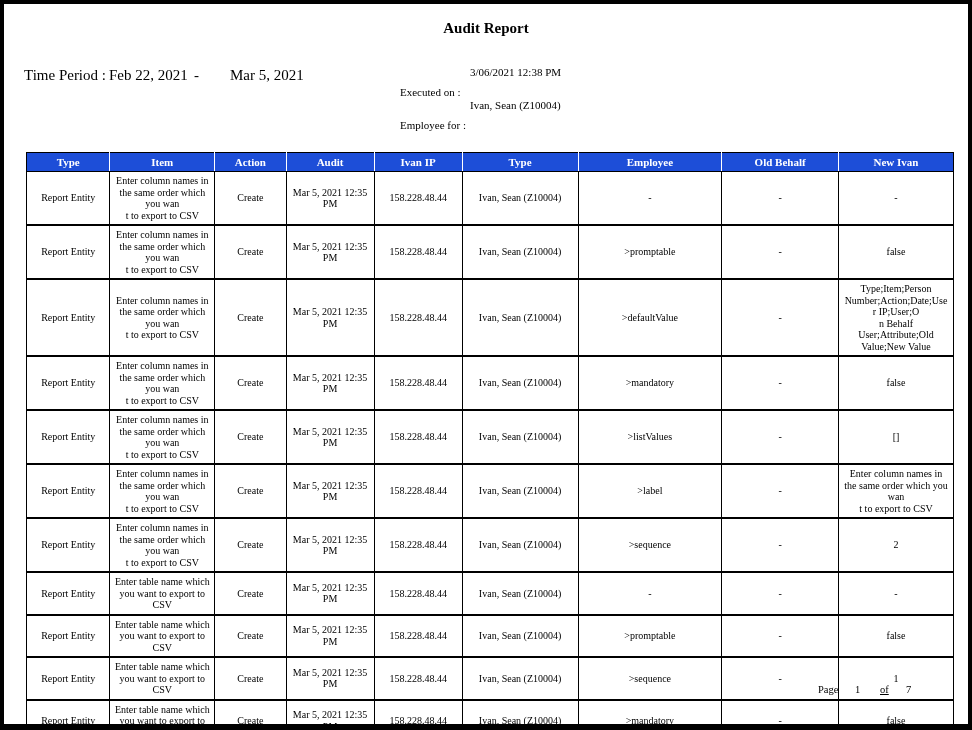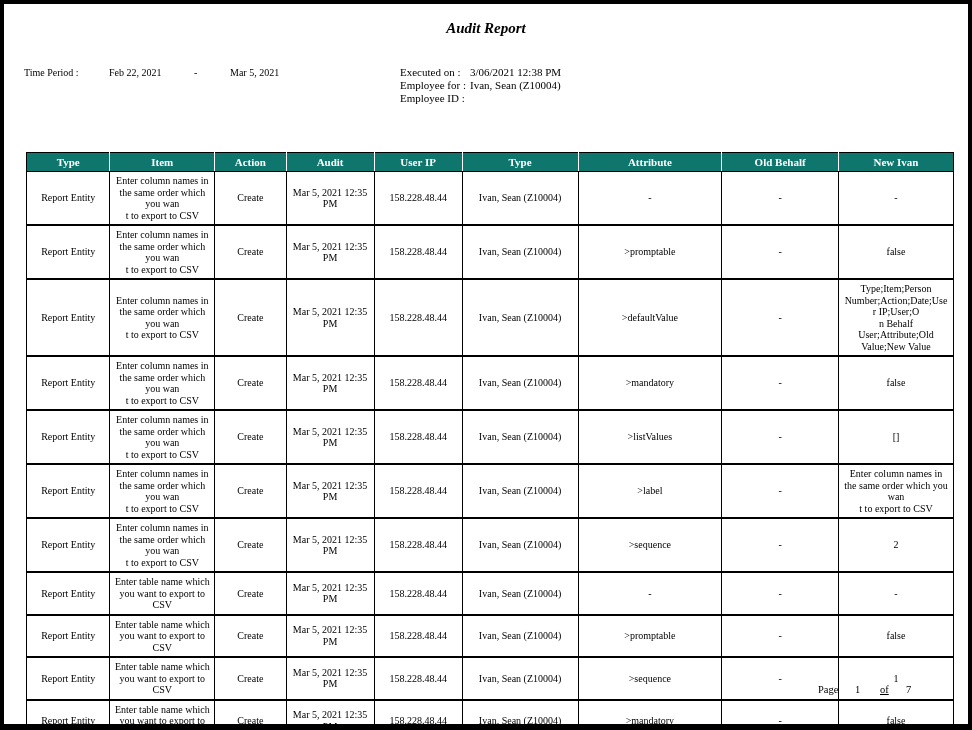--- a/index.html
+++ b/index.html
@@ -16,51 +16,50 @@
     overflow: hidden;
   }
   .title {
     position: absolute;
     top: 16px;
     left: 0;
     width: 100%;
     text-align: center;
     font-size: 15px;
     font-weight: bold;
-    font-style: italic;
   }
   .meta-left {
     position: absolute;
     left: 20px;
     top: 63px;
-    font-size: 10px;
+    font-size: 15px;
     white-space: nowrap;
   }
   .meta-left .lbl   { display: inline-block; width: 85px; }
   .meta-left .start { display: inline-block; width: 85px; }
   .meta-left .dash  { display: inline-block; width: 36px; }
   .meta-right {
     position: absolute;
     left: 396px;
     top: 62px;
     font-size: 11px;
     line-height: 13px;
   }
-  .meta-right .lbl { display: inline-block; width: 70px; vertical-align: top; }
+  .meta-right .lbl { display: inline-block; width: 70px; vertical-align: top; margin-top: 20px; }
   .report-table {
     position: absolute;
     left: 22px;
     top: 148px;
     width: 928px;
     border-collapse: collapse;
     table-layout: fixed;
     border: 1px solid #000000;
   }
   .report-table th {
-    background: #0f766e;
+    background: #1d4ed8;
     color: #ffffff;
     font-weight: bold;
     font-size: 11px;
     padding: 3px 8px;
     border-left: 1px solid #ffffff;
     border-bottom: 1px solid #000000;
     text-align: center;
   }
   .report-table th:first-child { border-left: 1px solid #000000; }
   .report-table td {
@@ -120,23 +119,23 @@
       <col style="width:15.5%">
       <col style="width:12.6%">
       <col style="width:12.4%">
   </colgroup>
   <thead>
     <tr>
       <th>Type</th>
       <th>Item</th>
       <th>Action</th>
       <th>Audit</th>
-      <th>User IP</th>
+      <th>Ivan IP</th>
       <th>Type</th>
-      <th>Attribute</th>
+      <th>Employee</th>
       <th>Old Behalf</th>
       <th>New Ivan</th>
     </tr>
   </thead>
   <tbody id="table-body">
       <tr>
         <td>Report Entity</td>
         <td>Enter column names in the same order which you wan
 t to export to CSV</td>
         <td>Create</td>

